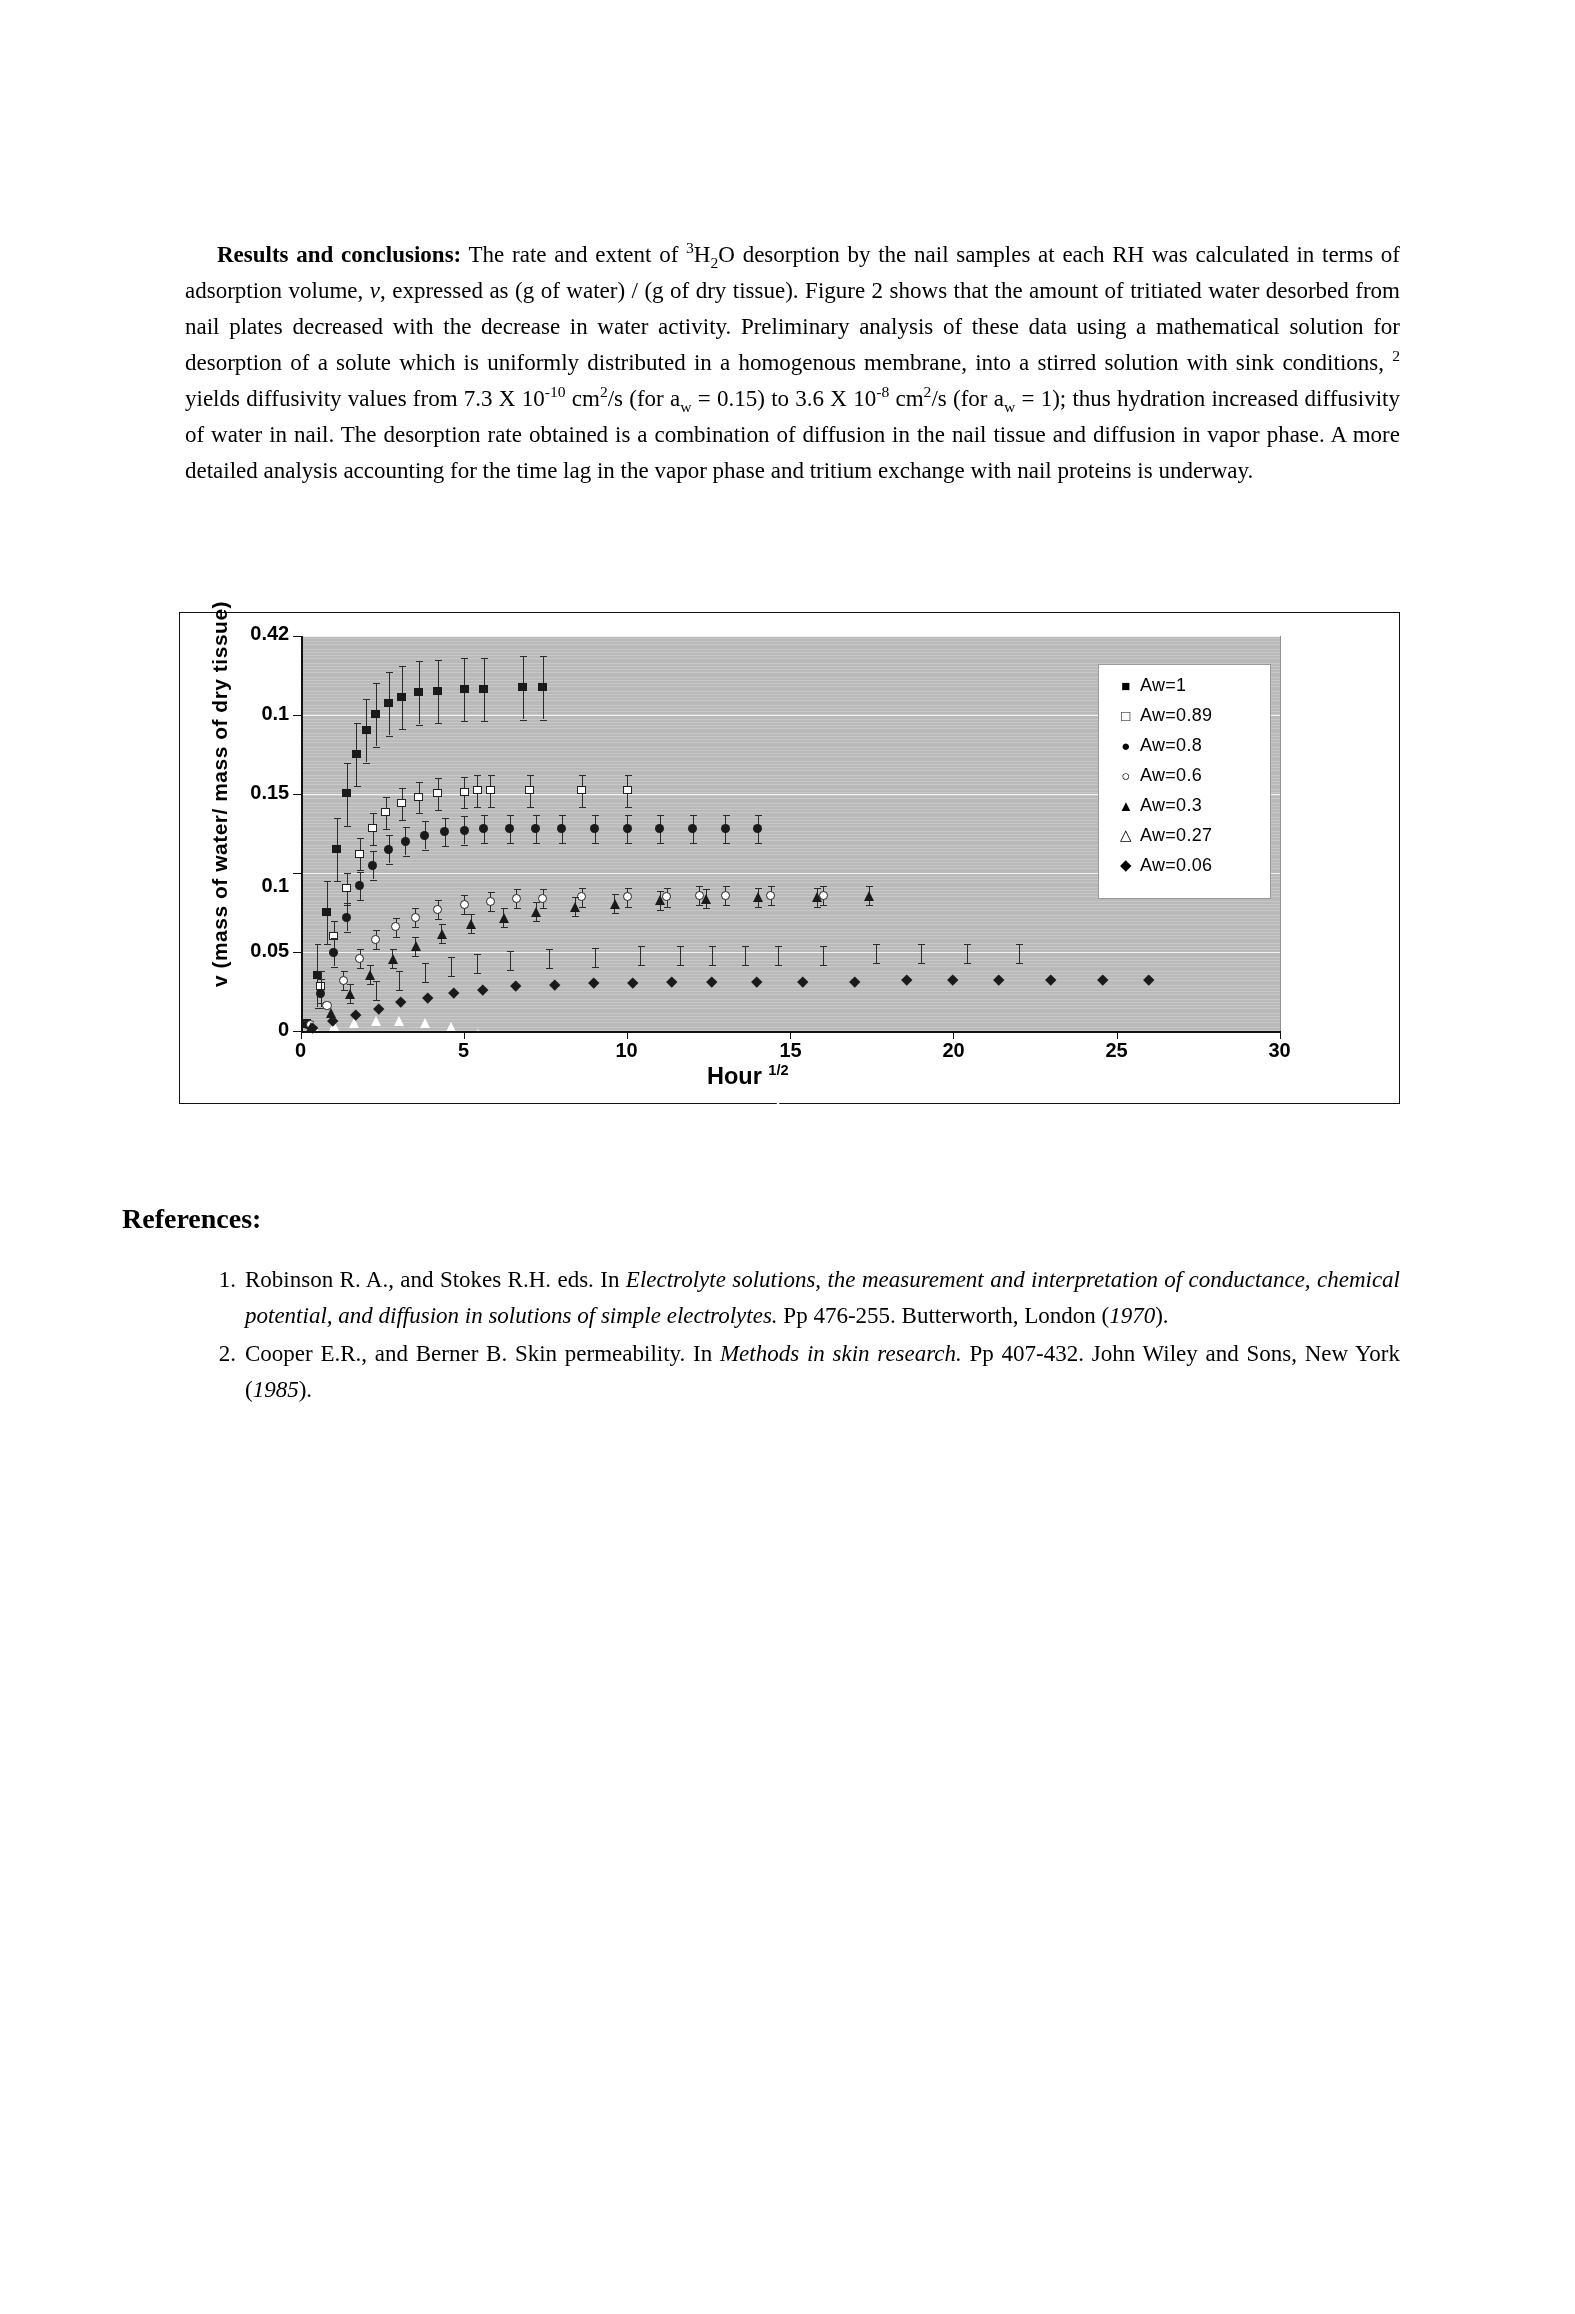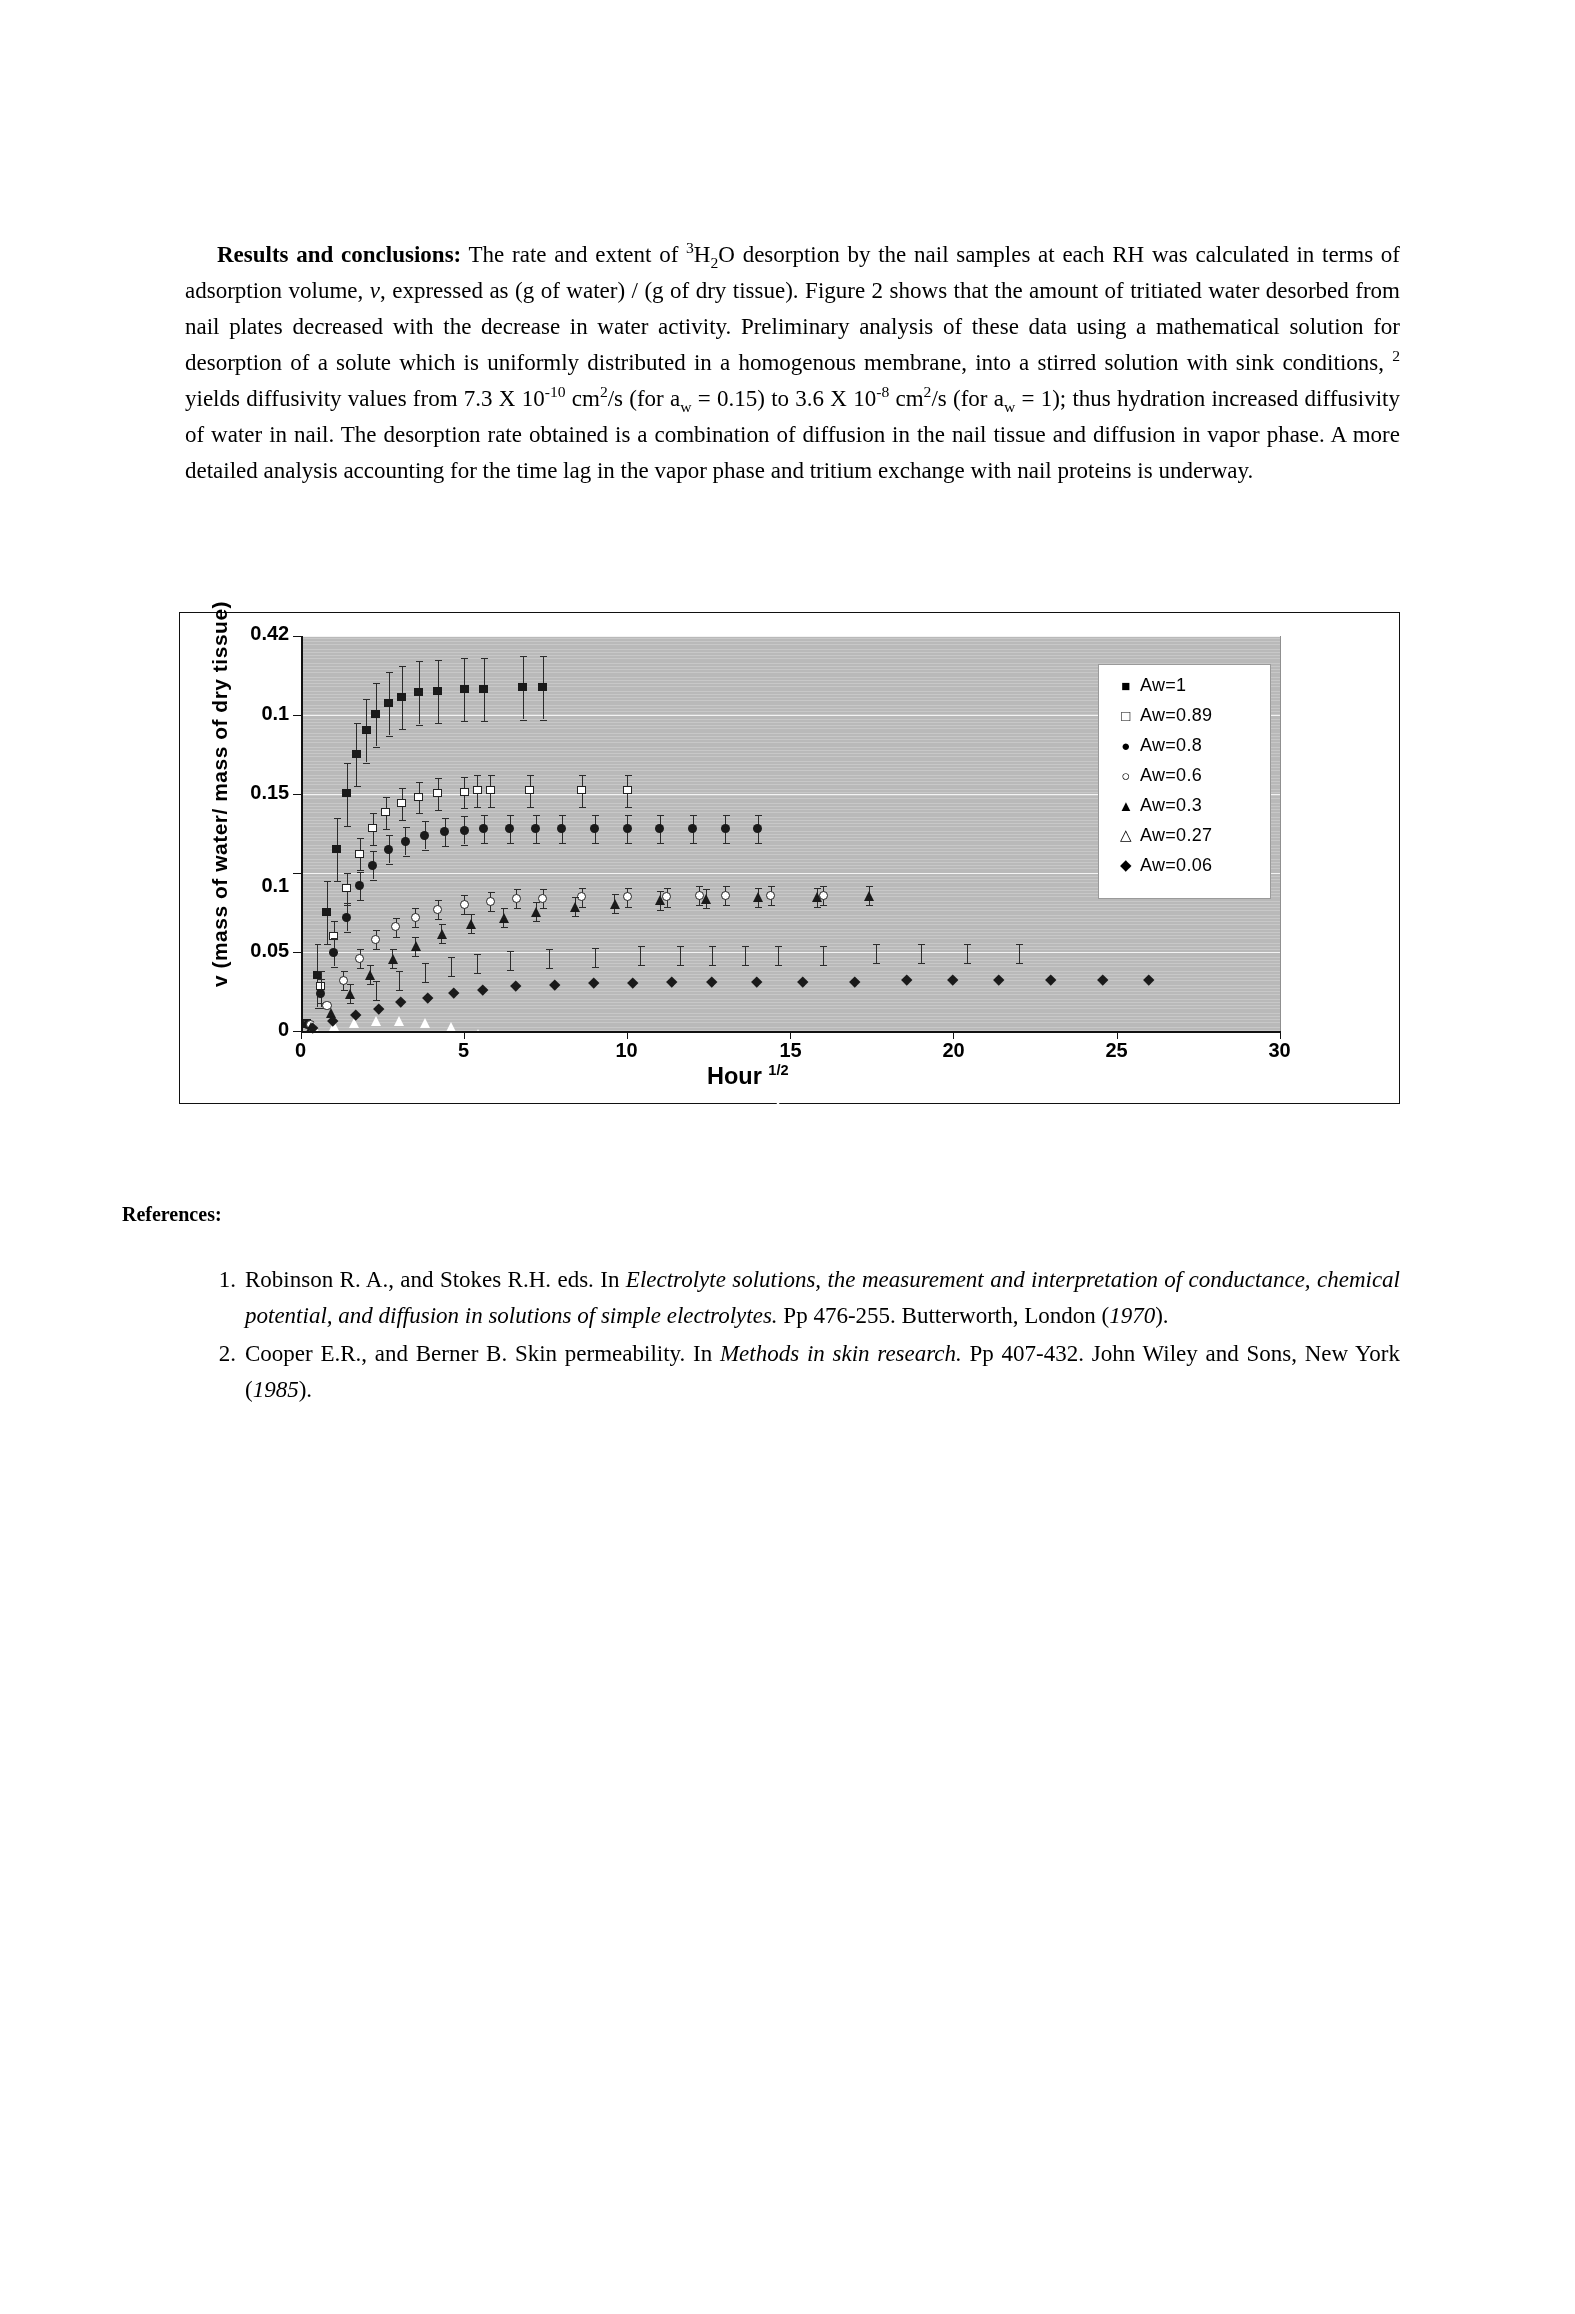--- a/index.html
+++ b/index.html
@@ -127,21 +127,21 @@
   
   .caption {
     position:absolute; left:0; top:1126px; width:1575px;
     text-align:center; font-size:23.5px;
   }
   .caption b { font-weight:bold; }
 
   
   .refhead {
     position:absolute; left:122px; top:1203px;
-    font-size:20px; font-weight:bold;
+    font-size:28px; font-weight:bold;
   }
   .reflist { position:absolute; left:185px; top:1262px; width:1215px; }
   .refitem {
     position:relative; font-size:23px; line-height:36px;
     padding-left:60px; margin-bottom:1.9px; text-align:justify;
   }
   .refnum { position:absolute; left:13px; top:0; width:38px; text-align:right; }
 </style>
 </head>
 <body>

